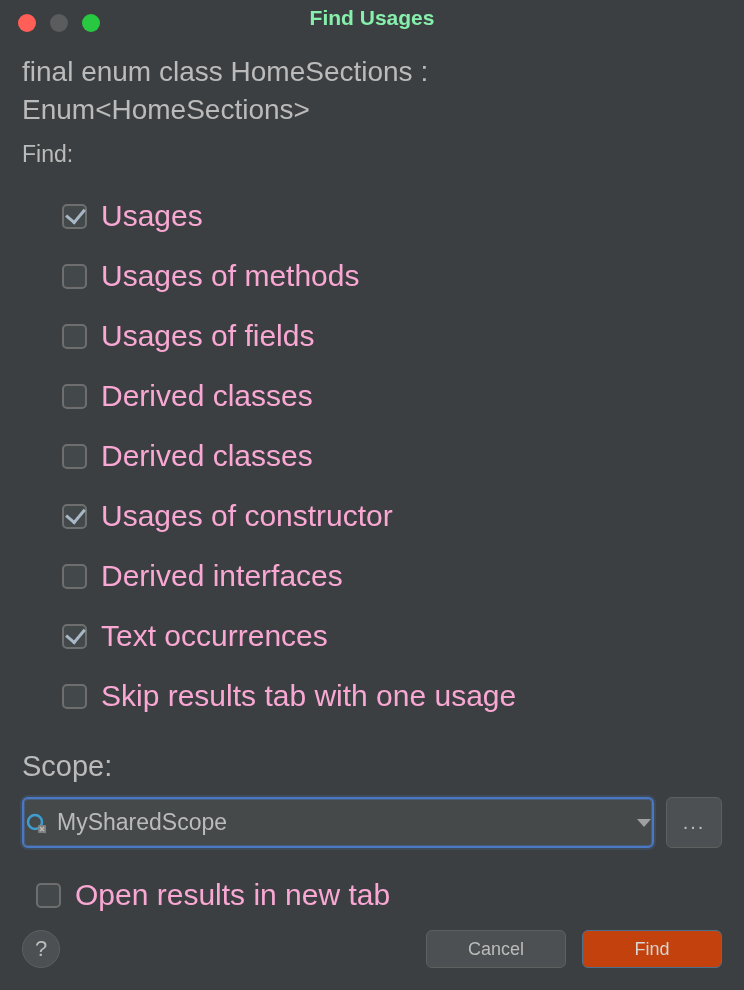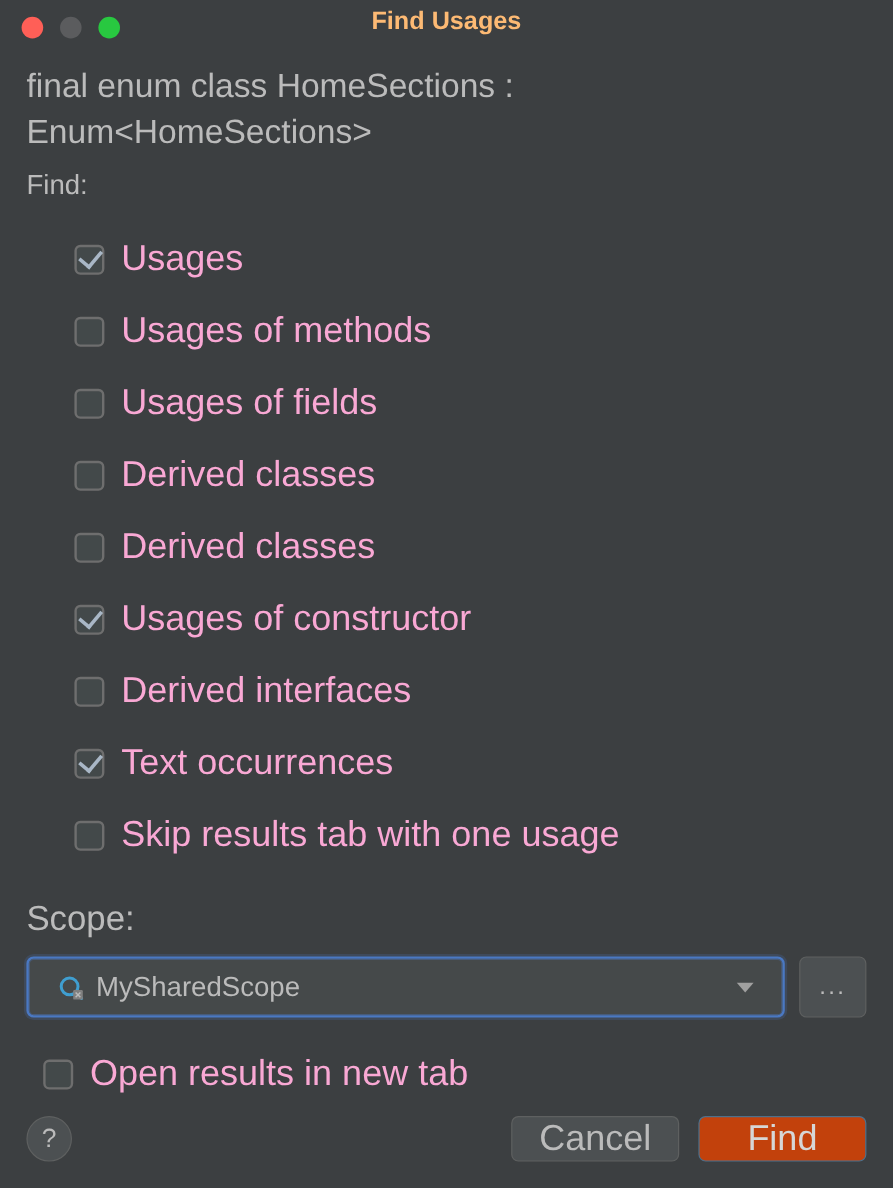--- a/index.html
+++ b/index.html
@@ -35,21 +35,21 @@
       width: 18px;
       height: 18px;
       border-radius: 50%;
     }
     .tl-close { background: #ff5f57; }
     .tl-min   { background: #5b5c5e; }
     .tl-max   { background: #28c840; }
     .title {
       font-size: 21px;
       font-weight: 600;
-      color: #fdba74;
+      color: #86efac;
     }
     .content {
       padding: 18px 22px 0 22px;
       flex: 1;
       display: flex;
       flex-direction: column;
     }
     .signature {
       font-size: 28px;
       color: #bbbbbb;
@@ -106,21 +106,21 @@
       align-items: stretch;
     }
     .scope-select {
       flex: 1;
       background: #45494a;
       border: 2px solid #4a78c2;
       border-radius: 6px;
       box-shadow: 0 0 0 1px rgba(74,120,194,0.4) inset, 0 0 0 2px rgba(74,120,194,0.2);
       display: flex;
       align-items: center;
-      padding: 10px 24px;
+      padding: 10px 1px;
       gap: 10px;
     }
     .scope-icon {
       width: 22px;
       height: 22px;
       position: relative;
     }
     .scope-icon svg { width: 100%; height: 100%; }
     .scope-text {
       font-size: 23px;
@@ -173,21 +173,21 @@
       color: #bbbbbb;
     }
     .spacer { flex: 1; }
     .btn {
       min-width: 140px;
       height: 38px;
       border-radius: 6px;
       display: flex;
       align-items: center;
       justify-content: center;
-      font-size: 30px;
+      font-size: 18px;
     }
     .btn-cancel {
       background: #4c5052;
       border: 1px solid #5e6060;
       color: #bbbbbb;
     }
     .btn-find {
       background: #c2410c;
       border: 1px solid #4c708c;
       color: #d6d6d6;

